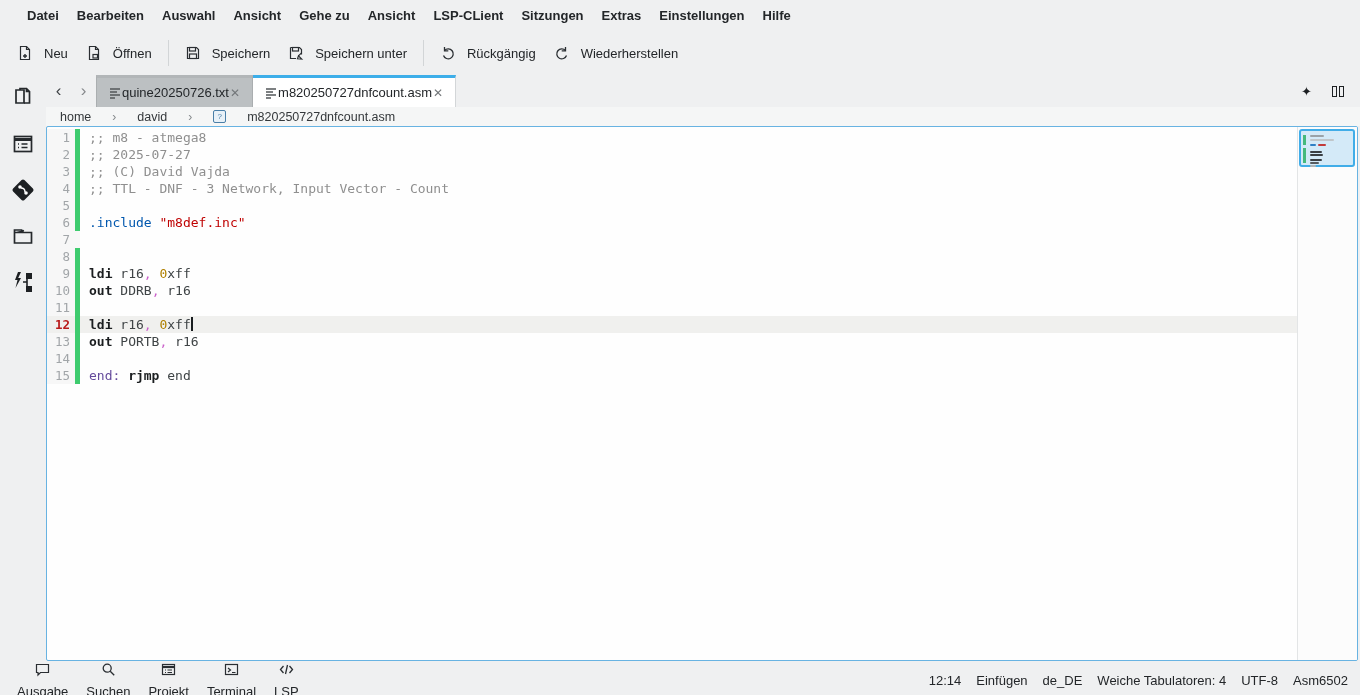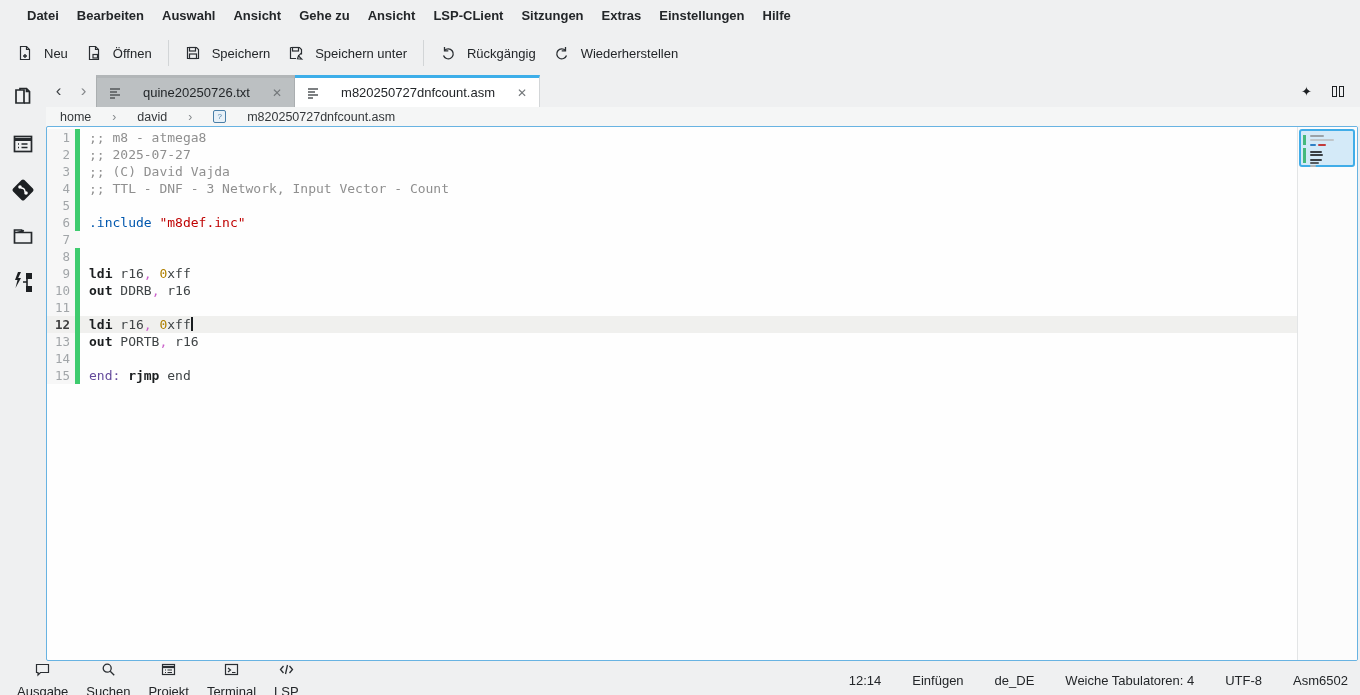--- a/index.html
+++ b/index.html
@@ -23,21 +23,21 @@
   
   .main { display:flex; height:590px; }
   .sidebar { width:46px; display:flex; flex-direction:column; align-items:center; padding-top:10px; gap:20px; }
   .side-btn { width:30px; height:26px; display:flex; align-items:center; justify-content:center; }
   .content { flex:1; min-width:0; display:flex; flex-direction:column; }
 
   
   .tabbar { display:flex; align-items:stretch; height:32px; }
   .tab-nav { width:25px; display:flex; align-items:center; justify-content:center; font-size:17px; color:#3f4346; }
   .tab-nav.fwd { color:#86898c; }
-  .tab { display:flex; align-items:center; gap:21px; padding:0 11px; border-top:3px solid transparent; }
+  .tab { display:flex; align-items:center; gap:0; padding:0 11px; border-top:3px solid transparent; }
   .tab.inactive { background:#bcc0c2; border-top-color:#b2b6b8; border-left:1px solid #aaaeb0; border-right:1px solid #aaaeb0; }
   .tab.active { background:#ffffff; border-top-color:#3daee9; border-right:1px solid #d3d6d8; }
   .tab-close { color:#73777a; font-size:12px; padding:0 1px; }
   .tabbar-right { margin-left:auto; display:flex; align-items:center; gap:20px; padding-right:16px; }
   .pin-glyph { font-size:13px; color:#1d2023; }
   .split-icon { display:flex; gap:2px; }
   .split-icon i { width:5px; height:11px; border:1.5px solid #1d2023; }
 
   
   .breadcrumb { height:19px; display:flex; align-items:center; gap:21px; padding-left:14px; background:#f5f6f6; font-size:12.5px; color:#34383b; }
@@ -45,21 +45,21 @@
   .ftype-icon { width:13px; height:13px; border:1.5px solid #4a7fa8; border-radius:2px; display:flex; align-items:center; justify-content:center; font-size:8px; color:#4a7fa8; background:#e8f1f8; }
 
   
   .editor { flex:1; margin:0 2px 4px 0; border:1px solid #68b3e2; border-radius:2px; background:#fefefe; display:flex; overflow:hidden; }
   .ed-lines { flex:1; min-width:0; padding-top:2px; font-family:"DejaVu Sans Mono", monospace; font-size:13px; }
   .ed-row { display:flex; height:17px; line-height:17px; }
   .ln-num { width:28px; flex:none; text-align:right; padding-right:5px; color:#a1a5a8; background:#f7f7f7; font-size:12.5px; }
   .ln-bar { width:5px; flex:none; background:#f7f7f7; }
   .ln-bar.changed { background:#3ecb6e; }
   .ln-text { flex:1; min-width:0; padding-left:9px; white-space:pre; color:#3f4446; }
-  .ed-row.current .ln-num { color:#404040; font-weight:bold; background:#f0f0ee; }
+  .ed-row.current .ln-num { color:#b91c1c; font-weight:bold; background:#f0f0ee; }
   .ed-row.current .ln-text { background:#f0f0ee; }
   .tok-comment { color:#8f8f8f; }
   .tok-pre { color:#0057ae; }
   .tok-str { color:#bf0303; }
   .tok-kw { color:#1b1e20; font-weight:bold; }
   .tok-plain { color:#3f4446; }
   .tok-sym { color:#ca60ca; }
   .tok-num { color:#b08000; }
   .tok-label { color:#644a9b; }
   .cursor { display:inline-block; width:2px; height:14px; background:#191d1f; vertical-align:-2px; }
@@ -67,21 +67,21 @@
   
   .minimap { width:60px; flex:none; border-left:1px solid #e3e5e6; background:#fcfcfc; position:relative; }
   .mm-view { position:absolute; left:1px; top:2px; width:56px; height:38px; background:#d4eaf8; border:2px solid #41ade8; border-radius:3px; }
   .mm-mark { position:absolute; width:3px; background:#45b97d; left:2px; }
   .mm-bar { position:absolute; height:2px; border-radius:1px; }
 
   
   .statusbar { height:30px; display:flex; align-items:center; padding:0 12px 0 8px; }
   .sbtn { display:flex; align-items:center; gap:7px; padding:3px 9px; border-radius:3px;flex-direction:column; }
   .sb-spacer { flex:1; }
-  .sb-right { display:flex; align-items:center; gap:31px;justify-content:center; }
+  .sb-right { display:flex; align-items:center; gap:15px;justify-content:center; }
   .sb-item { cursor:default; }
 </style>
 </head>
 <body>
 
 <div class="menubar">
   <span class="menu-item">Datei</span>
   <span class="menu-item">Bearbeiten</span>
   <span class="menu-item">Auswahl</span>
   <span class="menu-item">Ansicht</span>

